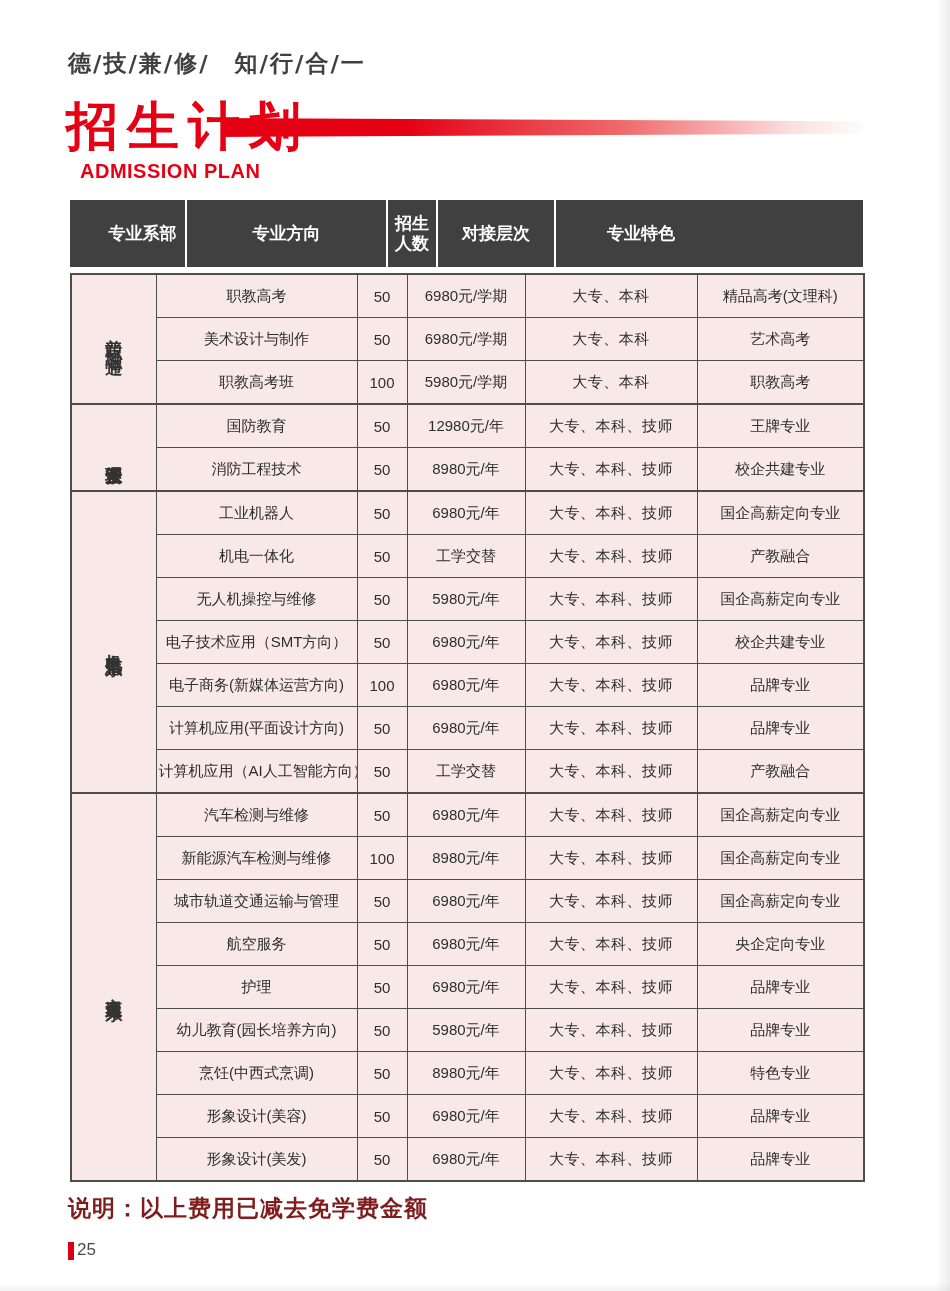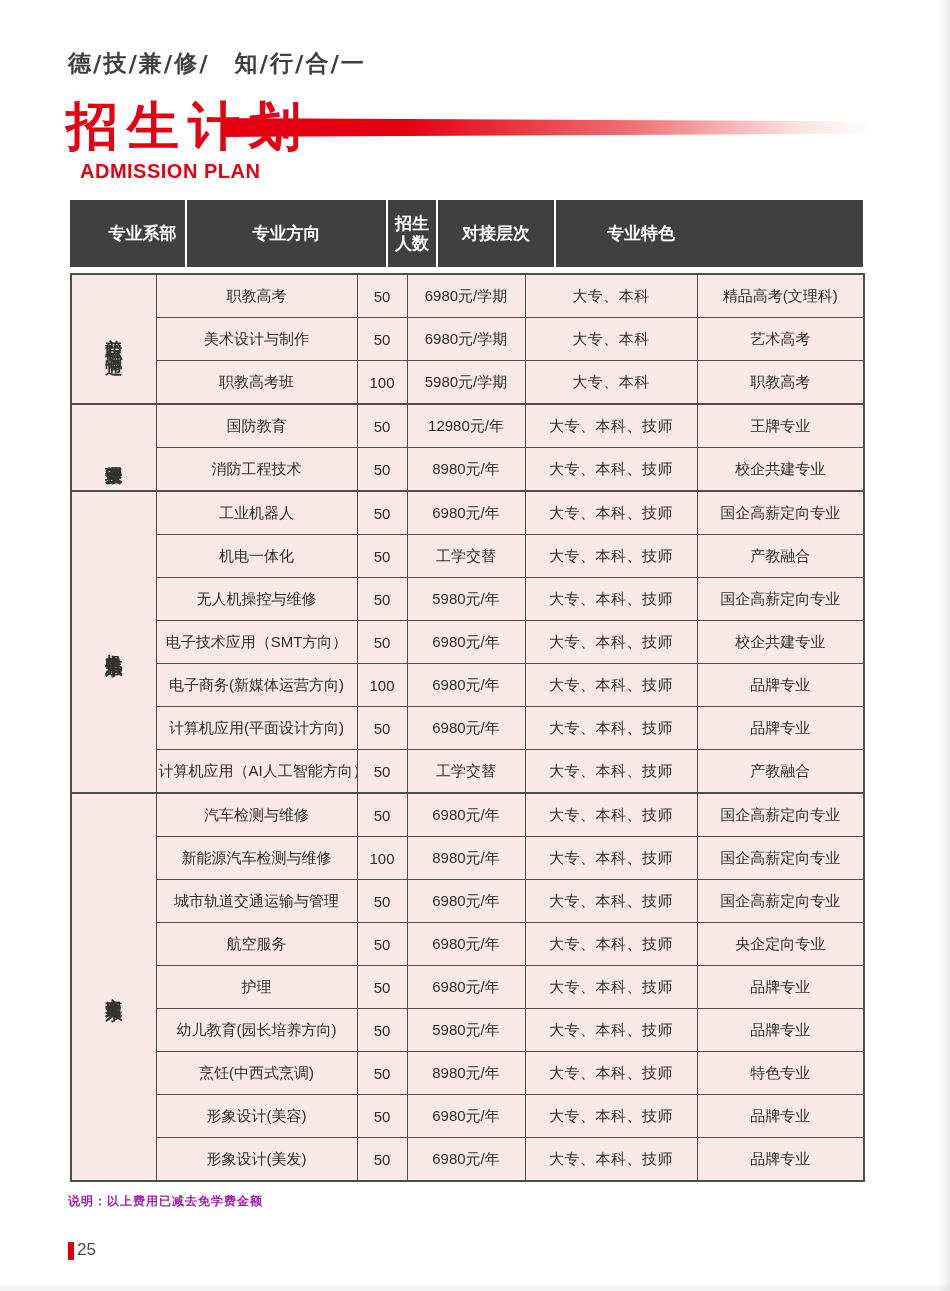--- a/index.html
+++ b/index.html
@@ -65,21 +65,21 @@
     writing-mode:vertical-rl;text-orientation:upright;
     font-weight:bold;font-size:17px;color:#333333;display:inline-block;
   }
   .g0 .vtext{letter-spacing:7px;}
   .g1 .vtext{letter-spacing:0px;}
   .g2 .vtext{letter-spacing:1.5px;}
   .g3 .vtext{letter-spacing:1.5px;}
 
   .note{
     position:absolute;left:68px;top:1193px;
-    font-size:12px;font-weight:600;color:#a21caf;letter-spacing:1px;
+    font-size:23px;font-weight:600;color:#7f1d1d;letter-spacing:1px;
   }
   .pageno-row{
     position:absolute;left:68px;top:1240px;
     display:flex;align-items:flex-end;gap:3px;
     font-size:17px;color:#4a4a4a;
   }
   .pagebar{display:inline-block;width:6px;height:18px;background:#d80012;}
 </style>
 </head>
 <body>

